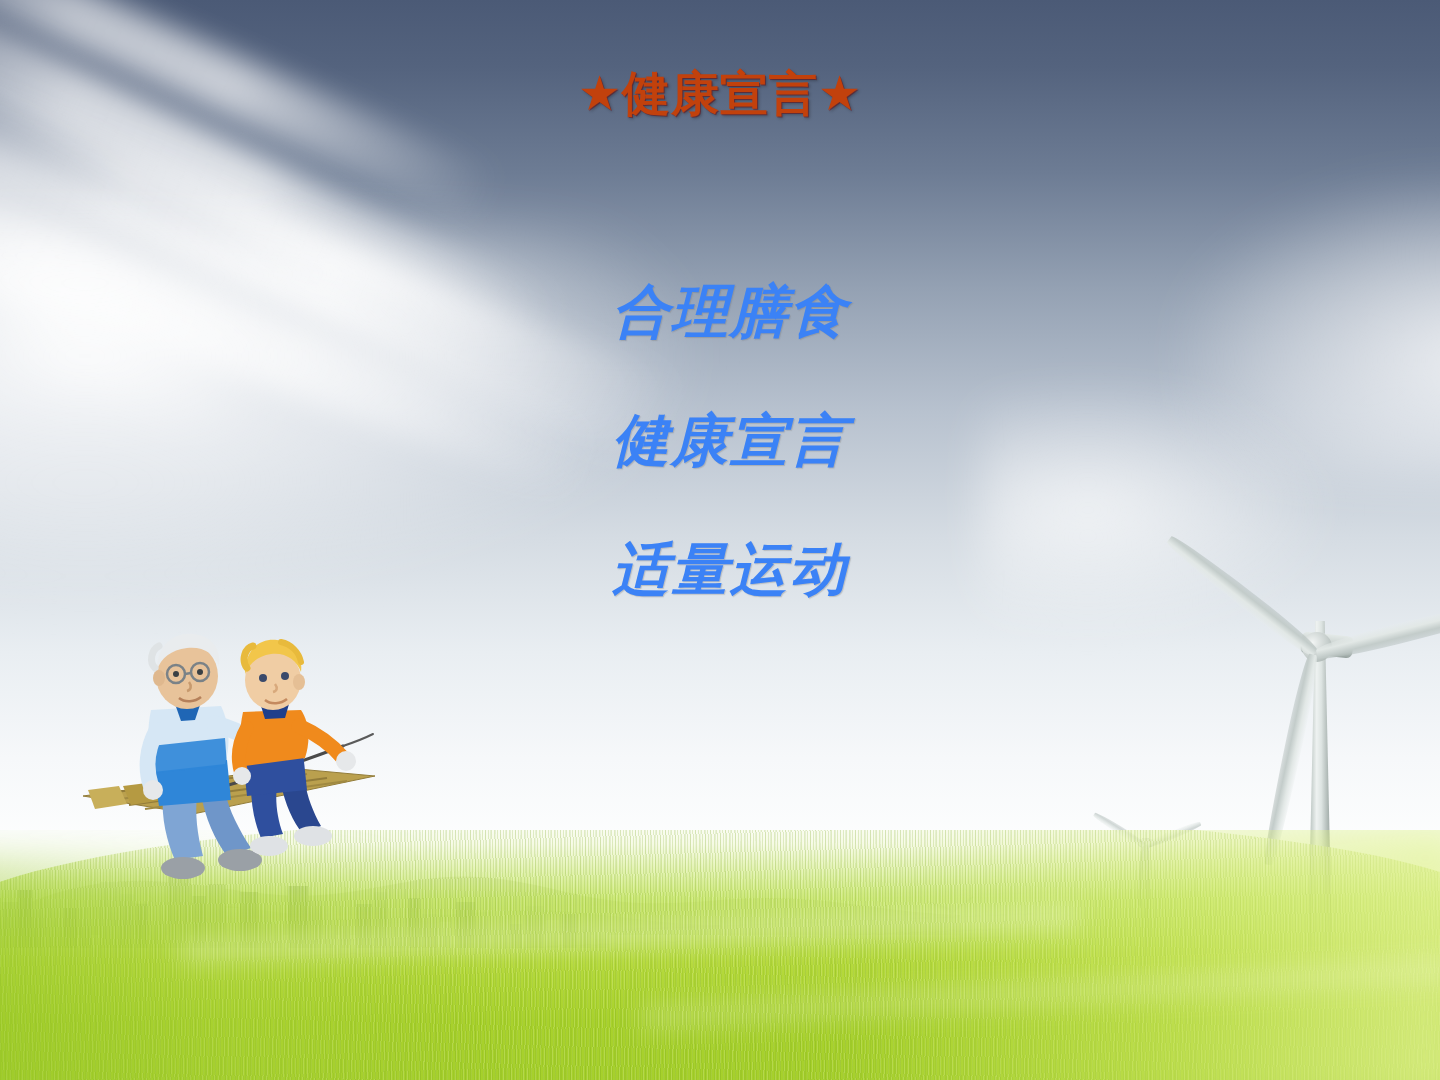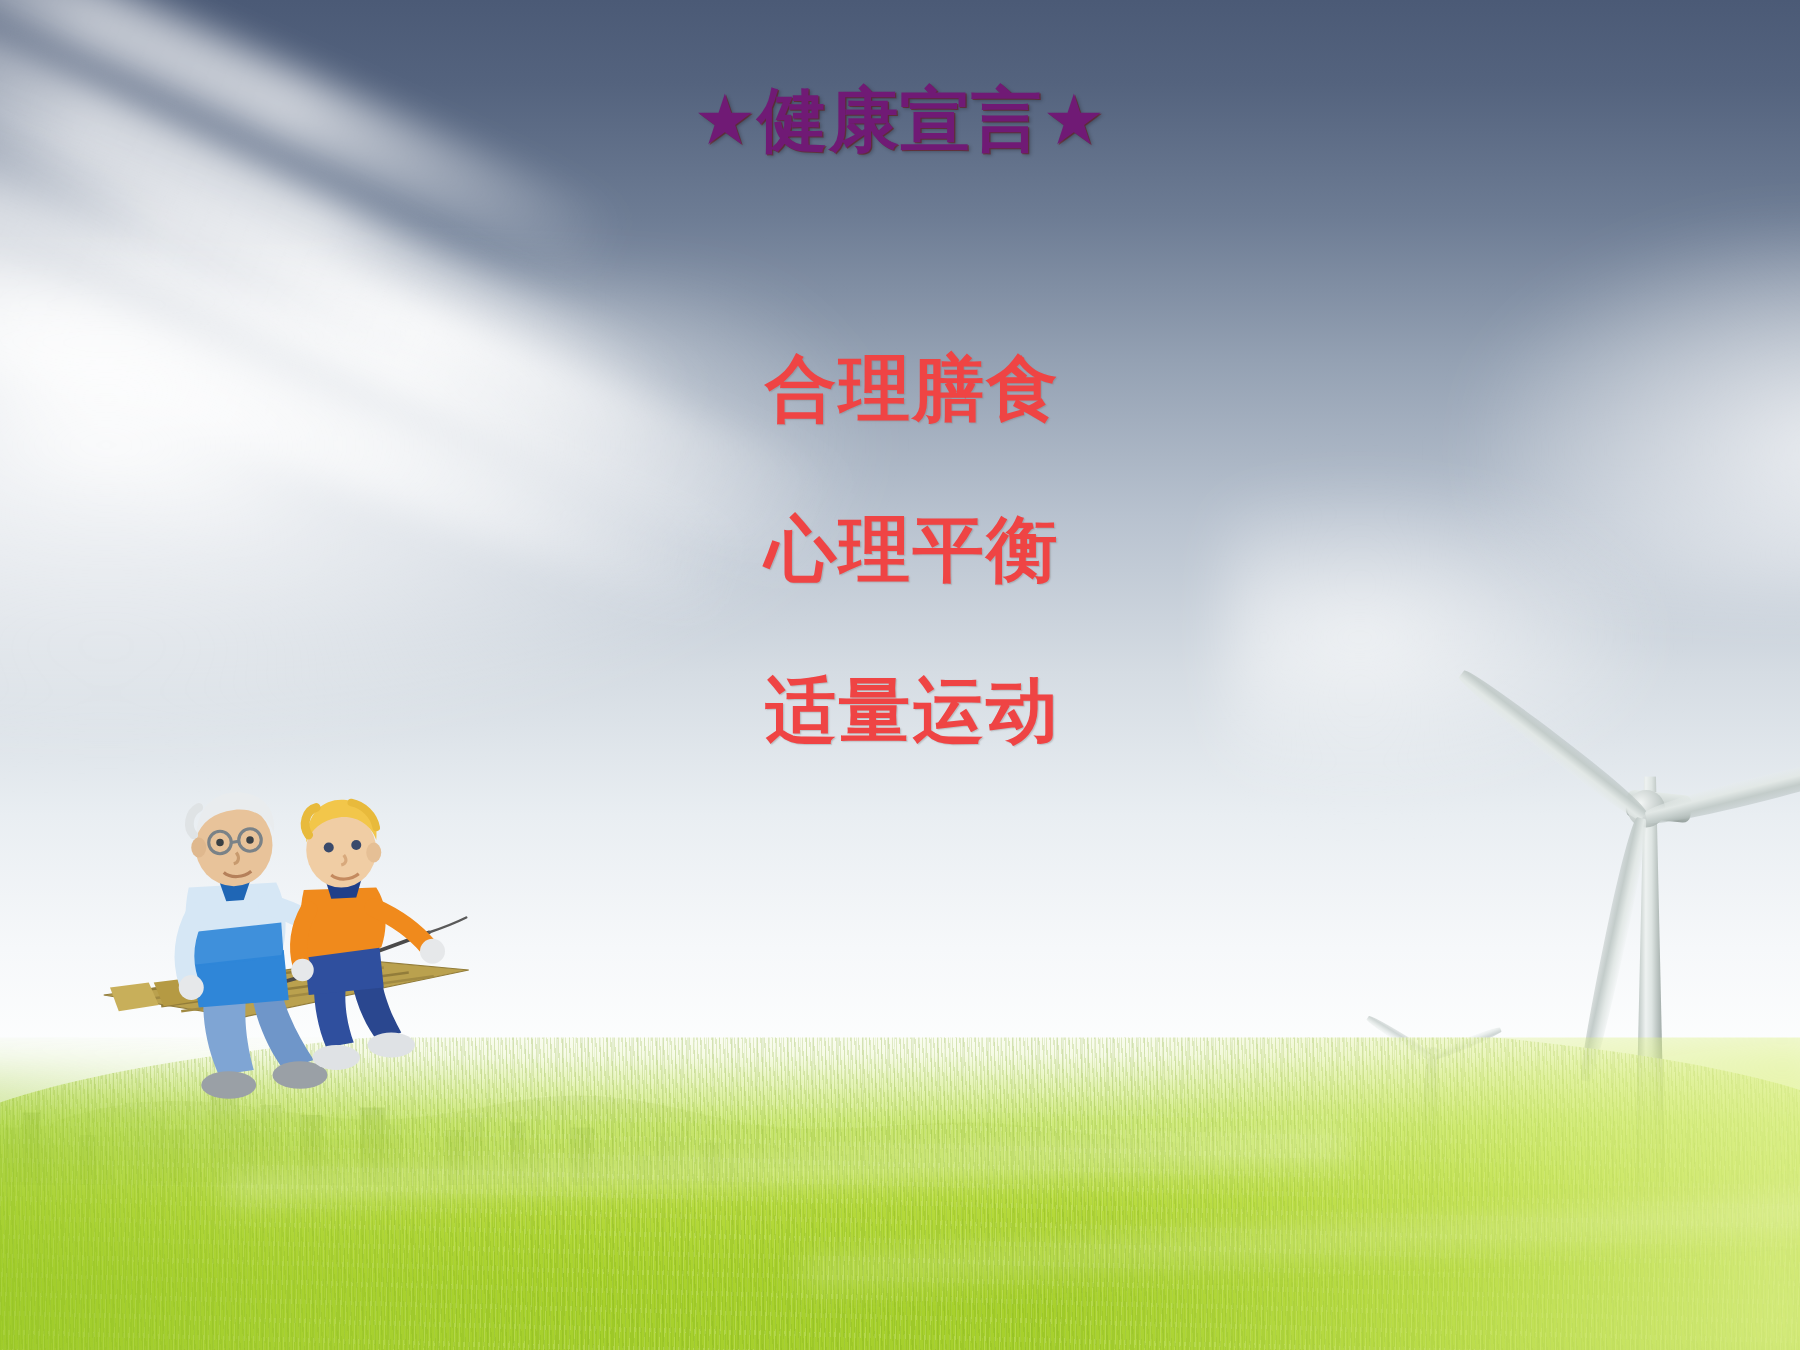--- a/index.html
+++ b/index.html
@@ -139,33 +139,34 @@
   .clipart { position:absolute; left:75px; top:618px; width:310px; height:290px; }
 
   
   .title-wrap {
     position:absolute; left:0; top:68px; width:1440px;
     text-align:center; pointer-events:none;
   }
   .title {
     display:inline-block;
     font-family:"DejaVu Sans","Liberation Sans",sans-serif;
-    font-weight:700; font-size:56px; line-height:1.05;
-    color:#701a75; letter-spacing:1px;
+    font-weight:700; font-size:48px; line-height:1.05;
+    color:#c2410c; letter-spacing:1px;
     text-shadow:1px 1px 0 rgba(120,0,0,.45), 2px 2px 3px rgba(0,0,0,.25);
   }
 
   
   .body-block { position:absolute; left:612px; top:283px; width:420px; }
   .body-line {
     font-family:"DejaVu Sans","Liberation Sans",sans-serif;
-    font-weight:700; font-size:57px; line-height:1; color:#ef4444;
+    font-weight:700; font-size:57px; line-height:1; color:#3b82f6;
     letter-spacing:2px; white-space:nowrap;
     text-shadow:1px 1px 1px rgba(120,120,120,.35);
     margin-bottom:72px;
+    font-style:italic;
   }
   .body-line:last-child { margin-bottom:0; }
 </style>
 </head>
 <body>
 
 <div class="slide">
 
   <div class="sky">
     <div class="cloud-streak cs1"></div>
@@ -352,17 +353,17 @@
       <ellipse cx="224" cy="64" rx="6" ry="8" fill="#e5bf95"></ellipse>
     </svg>
   </div>
 
   <div class="title-wrap">
     <div class="title">★健康宣言★</div>
   </div>
 
   <div class="body-block">
     <div class="body-line">合理膳食</div>
-    <div class="body-line">心理平衡</div>
+    <div class="body-line">健康宣言</div>
     <div class="body-line">适量运动</div>
   </div>
 
 </div>
 
 </body></html>

